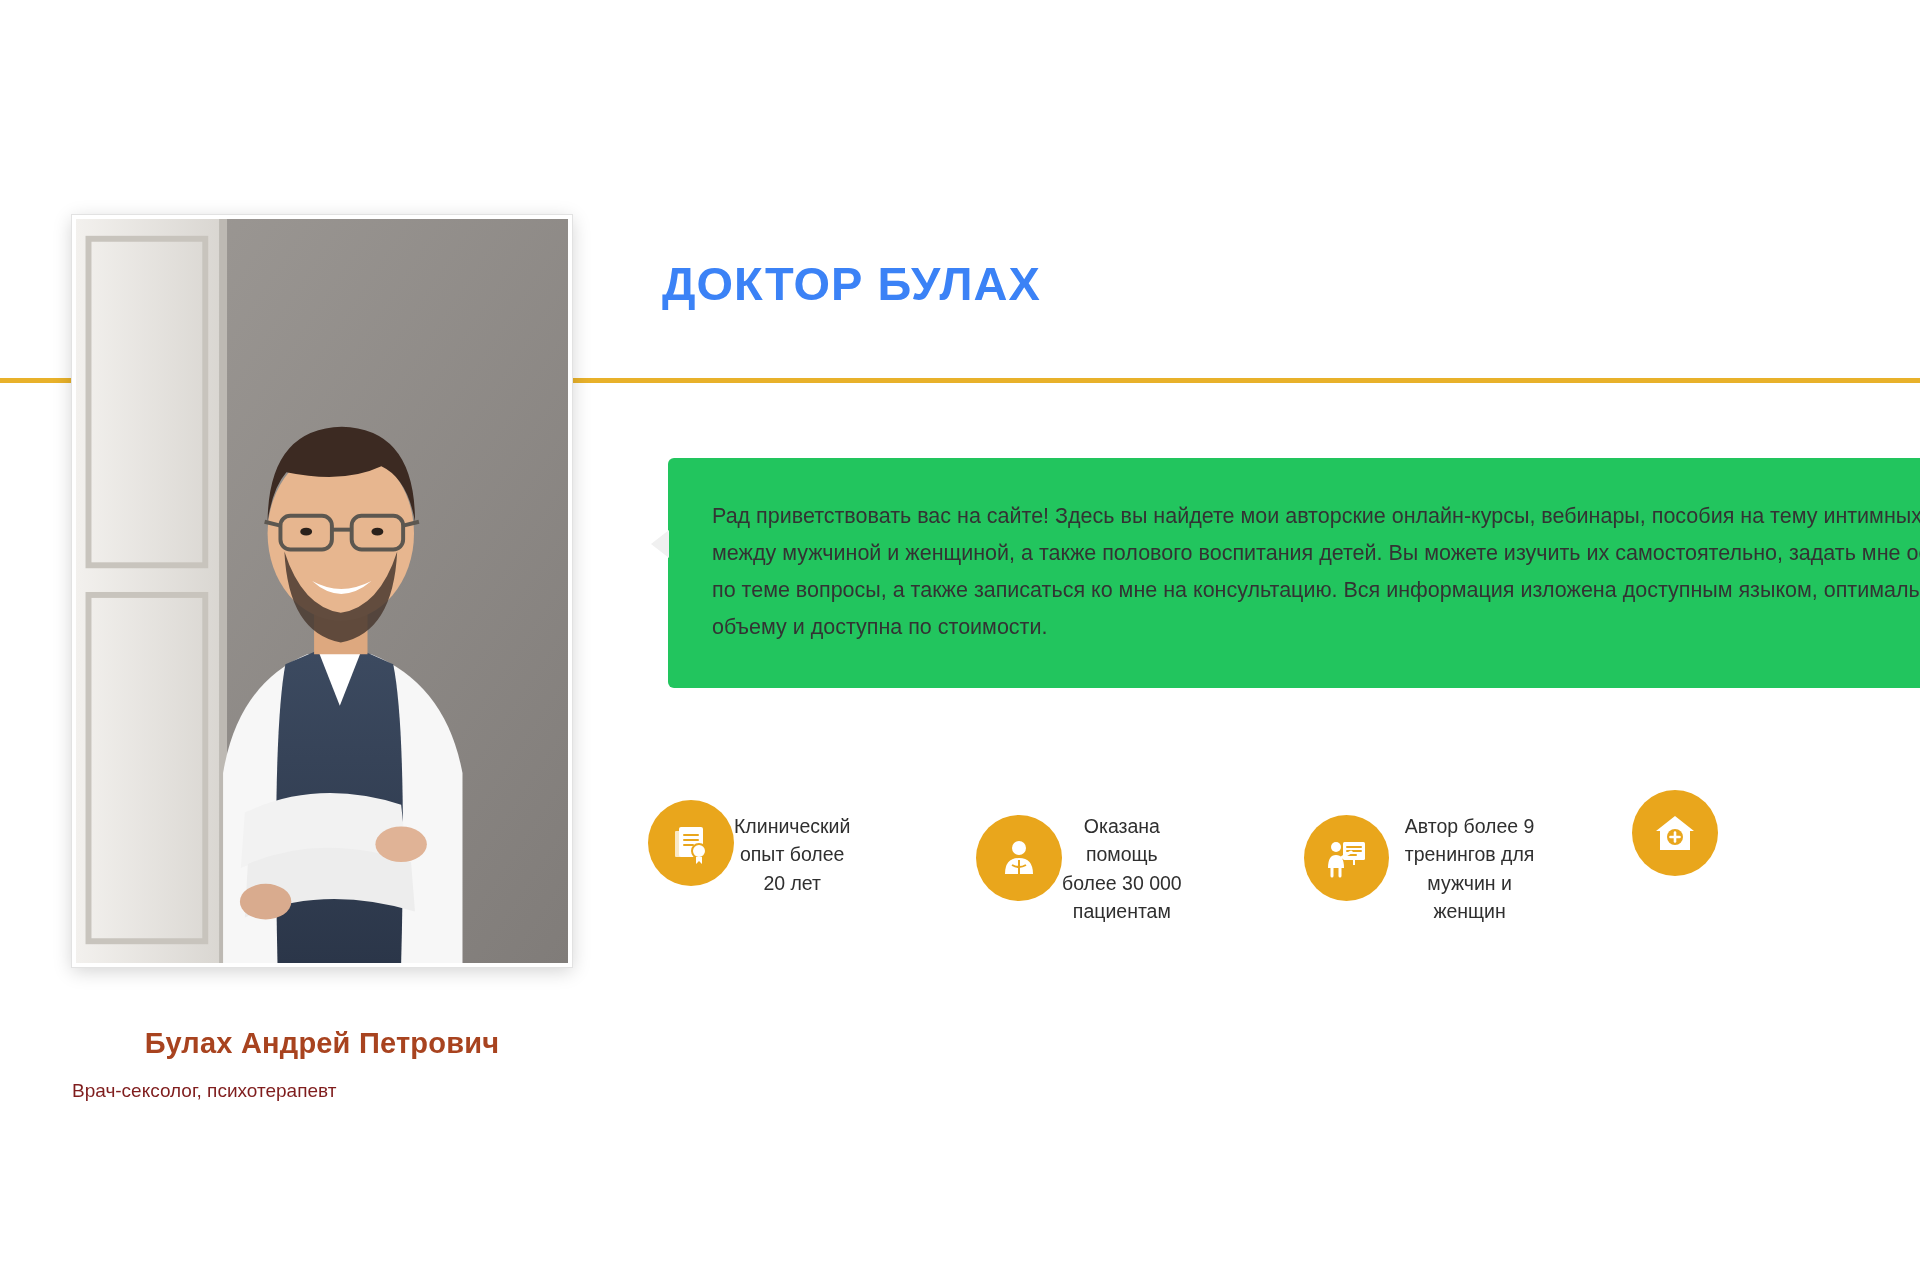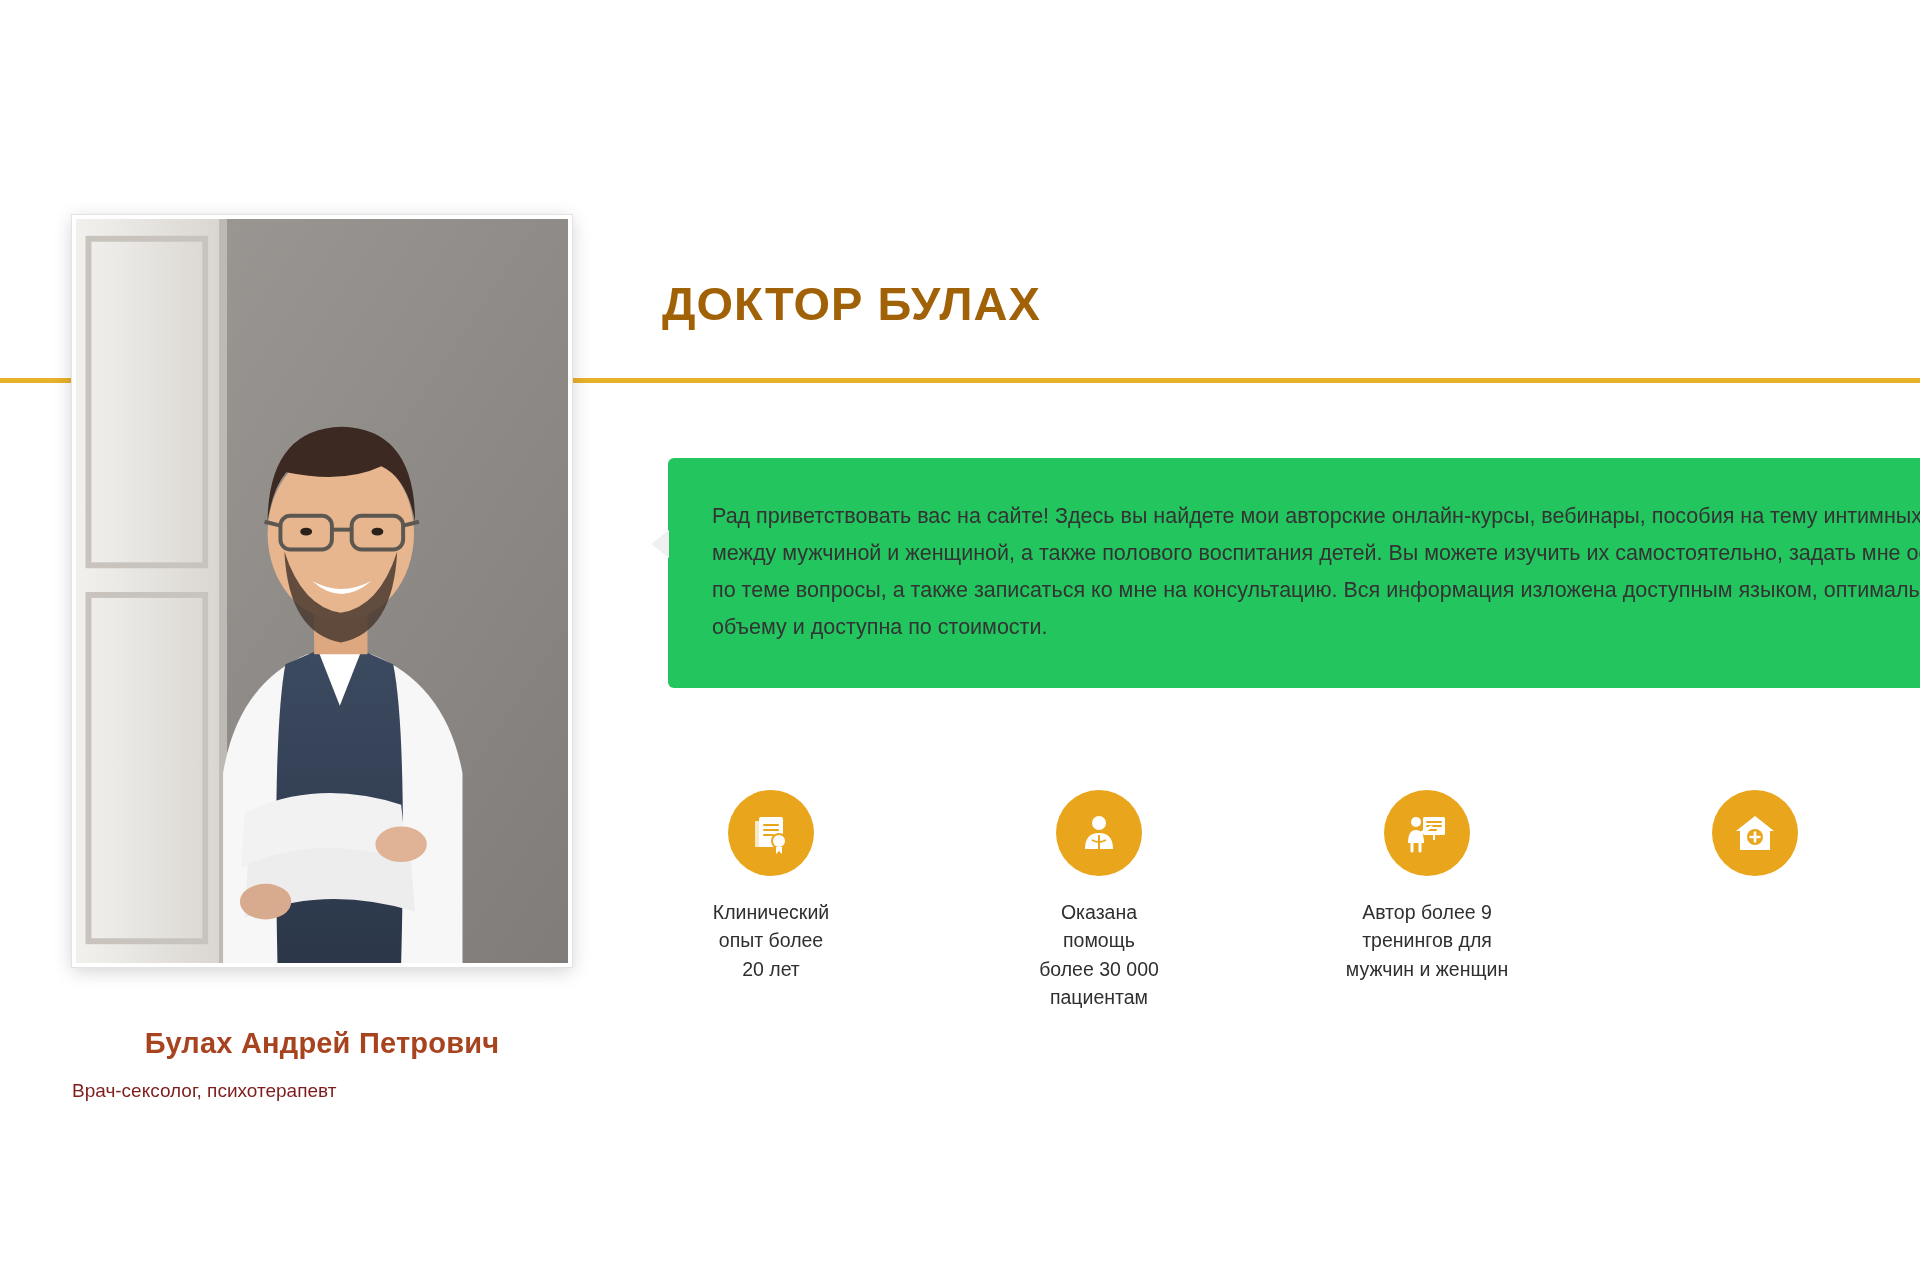--- a/index.html
+++ b/index.html
@@ -57,24 +57,24 @@
     margin-top: 20px;
     text-align: left;
     font-size: 19px;
     color: #7f1d1d;
   }
 
   
   .headline {
     position: absolute;
     left: 662px;
-    top: 276px;
+    top: 256px;
     font-size: 47px;
     font-weight: bold;
-    color: #a16207;
+    color: #3b82f6;
     letter-spacing: 1px;
   }
 
   .bubble {
     position: absolute;
     left: 668px;
     top: 458px;
     width: 1429px;
     background: #22c55e;
     border-radius: 6px;
@@ -103,21 +103,21 @@
     left: 648px;
     top: 790px;
     width: 1230px;
     display: flex;
     justify-content: space-between;
     align-items: flex-start;
   }
   .stat {
     width: 246px;
     display: flex;
-    flex-direction: column;
+    flex-direction: row;
     align-items: center;
   }
   .stat-badge {
     width: 86px;
     height: 86px;
     border-radius: 50%;
     background: #e9a61c;
     display: flex;
     align-items: center;
     justify-content: center;

